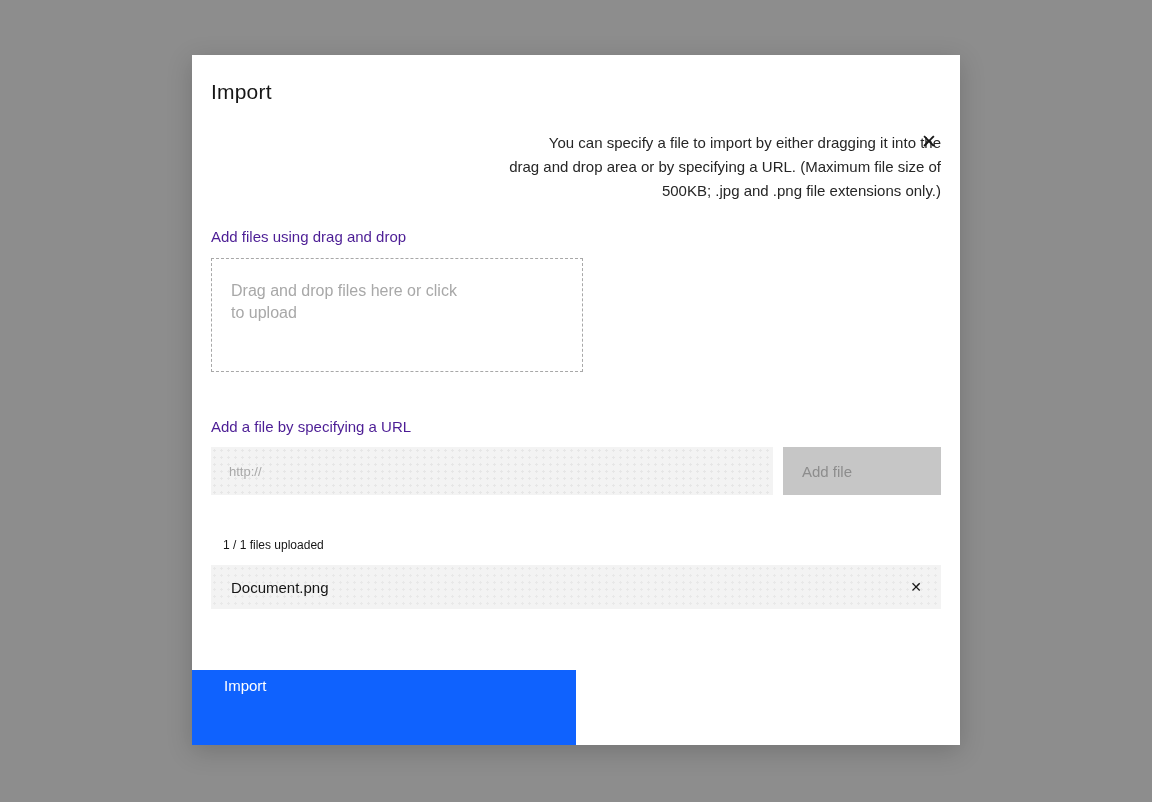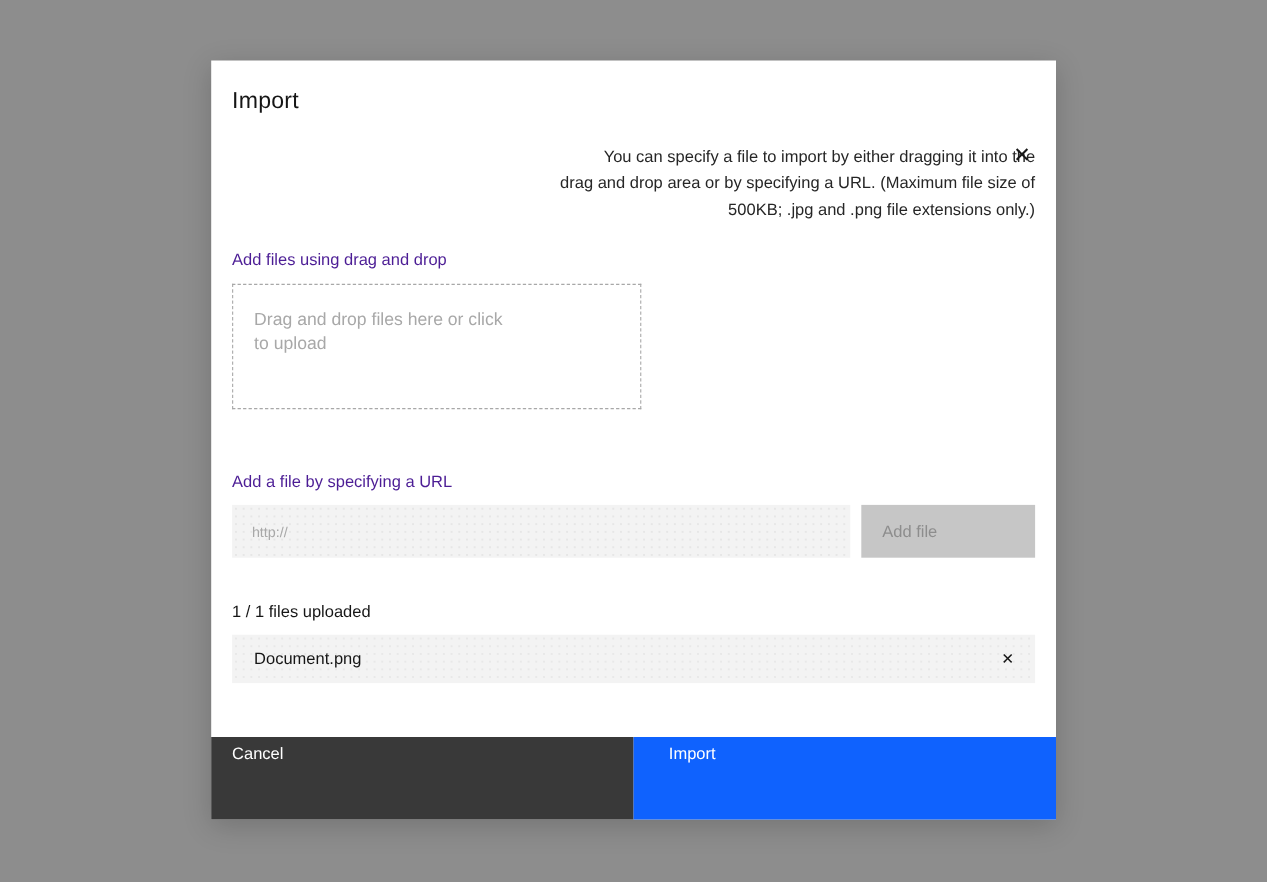--- a/index.html
+++ b/index.html
@@ -58,21 +58,21 @@
     white-space: pre-line;
     text-align: right;
   }
   .section-label {
     font-size: 15px;
     line-height: 18px;
     font-weight: 400;
     color: #4c1d95;
   }
   .label-dragdrop { margin-top: 25px; }
-  .label-url { margin-top: 58px; }
+  .label-url { margin-top: 46px; }
   .dropzone {
     margin-top: 12px;
     width: 372px;
     height: 114px;
     border: 1px dashed #a8a8a8;
     padding: 21px 24px 0 19px;
     font-size: 16px;
     line-height: 22px;
     color: #a8a8a8;
     white-space: pre-line;
@@ -106,23 +106,24 @@
     background: #c6c6c6;
     color: #8d8d8d;
     font-size: 15px;
     text-align: left;
     padding-left: 19px;
     cursor: not-allowed;
     font-family: "Liberation Sans", sans-serif;
   }
   .upload-status {
     margin-top: 41px;
-    font-size: 15px;
+    font-size: 12px;
     line-height: 18px;
     color: #161616;
+    margin-left: 12px;
   }
   .file-item {
     margin-top: 11px;
     height: 44px;
     background-color: #f3f3f3;
     background-image: radial-gradient(circle, rgba(22,22,22,0.05) 1px, transparent 1.2px);
     background-size: 7px 7px;
     display: flex;
     align-items: center;
     justify-content: space-between;
@@ -207,21 +208,18 @@
     <div class="upload-status">1 / 1 files uploaded</div>
 
     <div class="file-item">
       <span class="file-name">Document.png</span>
       <button class="file-remove-btn" aria-label="Remove file">✕</button>
     </div>
 
   </div>
 
   <div class="modal-footer">
-    <button class="footer-btn btn-cancel">
-      <span>Cancel</span>
-    </button>
     <button class="footer-btn btn-import">
       <span>Import</span>
     </button>
   </div>
 
 </div>
 
 </body></html>

